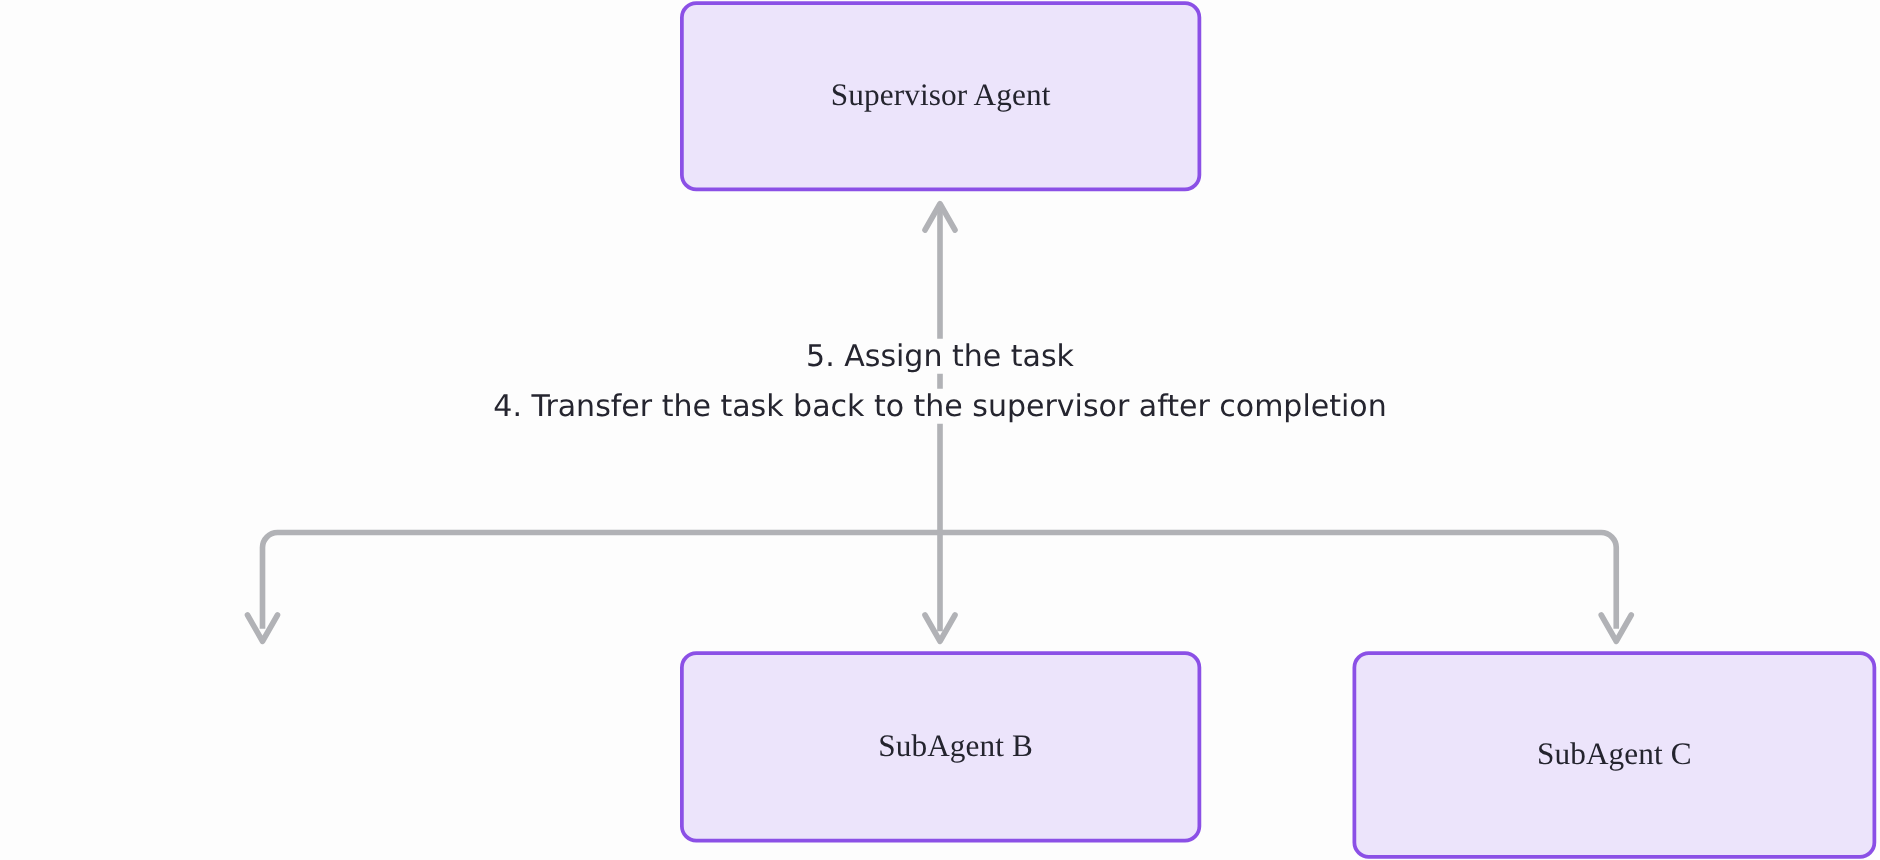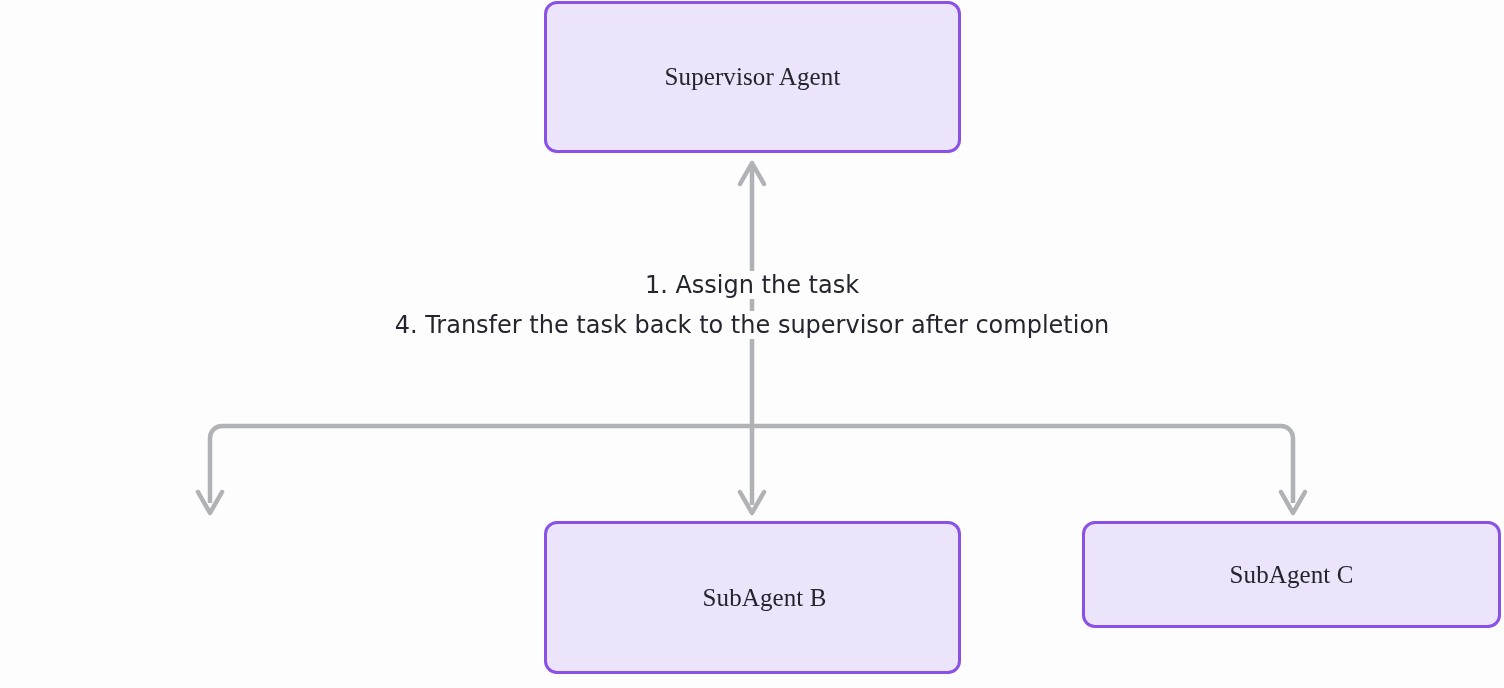--- a/index.html
+++ b/index.html
@@ -40,21 +40,21 @@
     font-size: 25px;
     font-weight: 400;
     color: #24242e;
     letter-spacing: 0.1px;
     line-height: 1.2;
     white-space: nowrap;
   }
   #node-supervisor { left: 544px; top: 1px;   width: 417px; height: 152px; }
   #node-sub-a      { left: 5px;   top: 521px; width: 417px; height: 153px; }
   #node-sub-b      { left: 544px; top: 521px; width: 417px; height: 153px; padding-left: 24px; }
-  #node-sub-c      { left: 1082px; top: 521px; width: 419px; height: 107px; }
+  #node-sub-c      { left: 1082px; top: 521px; width: 419px; height: 166px; }
 
   .edge-label {
     position: absolute;
     left: 0;
     width: 1504px;
     text-align: center;
     font-family: "DejaVu Sans", sans-serif;
     font-size: 24px;
     font-weight: 400;
     color: #25252f;
@@ -86,21 +86,21 @@
       <path d="M740,184 L752,163 L764,184" stroke-linecap="round"></path>
 
       <path d="M198,492 L210,513 L222,492" stroke-linecap="round"></path>
 
       <path d="M740,492 L752,513 L764,492" stroke-linecap="round"></path>
 
       <path d="M1281,492 L1293,513 L1305,492" stroke-linecap="round"></path>
     </g>
   </svg>
 
-  <div class="edge-label" id="edge-label-1"><span class="label-bg">1. Assign the task</span></div>
+  <div class="edge-label" id="edge-label-1"><span class="label-bg">5. Assign the task</span></div>
   <div class="edge-label" id="edge-label-2"><span class="label-bg">4. Transfer the task back to the supervisor after completion</span></div>
 
   <div class="node" id="node-supervisor">
     <span class="node-label">Supervisor Agent</span>
   </div>
 
 
   <div class="node" id="node-sub-b">
     <span class="node-label">SubAgent B</span>
   </div>

